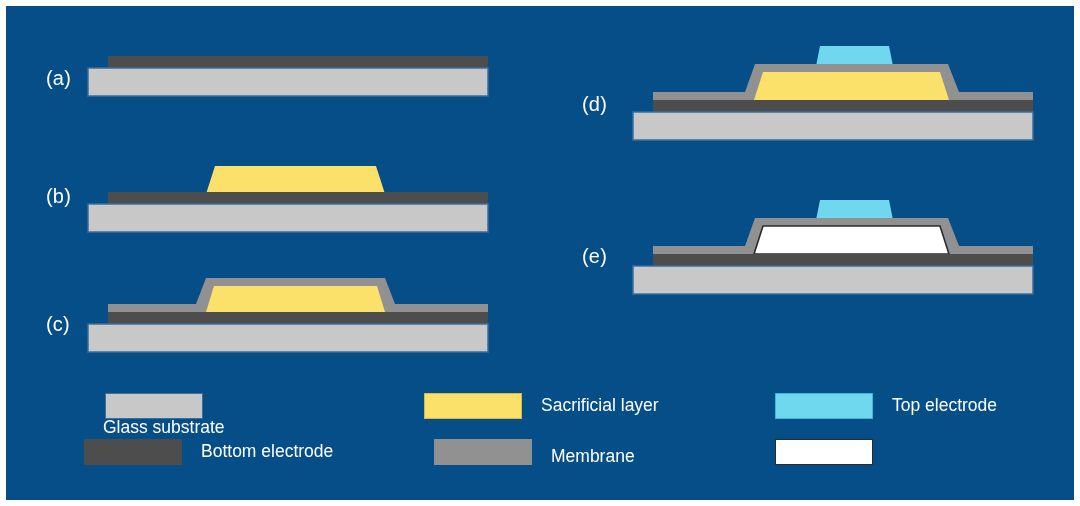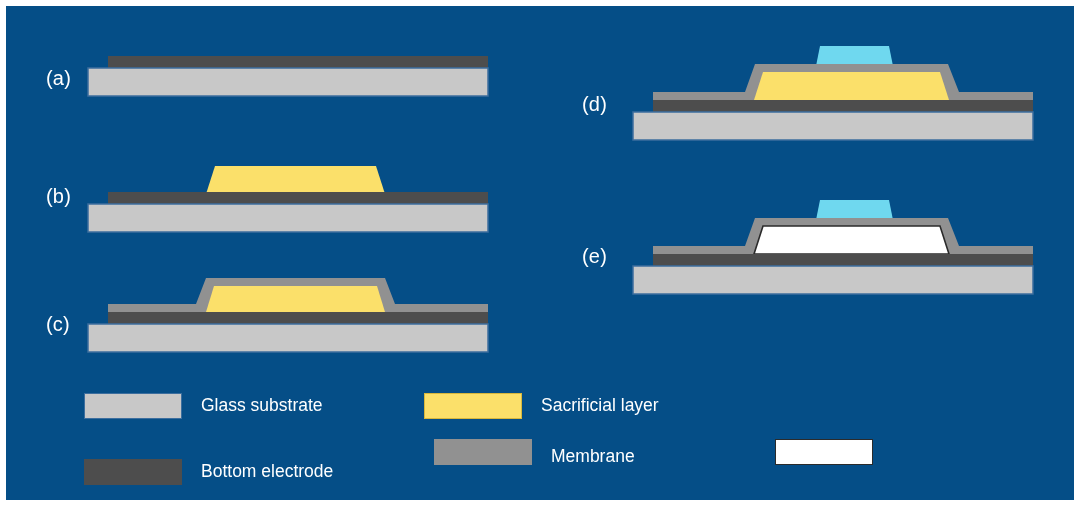--- a/index.html
+++ b/index.html
@@ -128,40 +128,44 @@
           <polygon points="35,60 127,60 137,32 330,32 341,60 415,60 415,70 35,70" fill="#919191"></polygon>
           <polygon points="145,40 322,40 331,68 136,68" fill="#FFFFFF" stroke="#2B2B2B" stroke-width="1.6"></polygon>
           <rect x="35" y="68" width="380" height="12" fill="#4D4D4D"></rect>
           <rect x="15" y="80" width="400" height="28" fill="#C8C8C8" stroke="#3C6E9E" stroke-width="1.5"></rect>
         </svg>
       </div>
     </div>
 
     <div id="legend">
 
-      <div class="legend-item" style="left:78px; top:387px;">
+      <div class="legend-item" style="left:78px; top:387px;flex-direction:column;">
         <span class="legend-swatch" style="background:#C8C8C8; border:1.5px solid #3C6E9E;"></span>
         <span class="legend-label">Glass substrate</span>
       </div>
 
-      <div class="legend-item" style="left:78px; top:453px;">
+      <div class="legend-item" style="left:78px; top:433px;">
         <span class="legend-swatch" style="background:#4D4D4D; border:1.5px solid #4D4D4D;"></span>
         <span class="legend-label">Bottom electrode</span>
       </div>
 
       <div class="legend-item" style="left:418px; top:387px;">
         <span class="legend-swatch" style="background:#FBE06A; border:1.5px solid #D9B83C;"></span>
         <span class="legend-label">Sacrificial layer</span>
       </div>
 
       <div class="legend-item" style="left:428px; top:433px;align-items:flex-end;">
         <span class="legend-swatch" style="background:#919191; border:1.5px solid #919191;"></span>
         <span class="legend-label">Membrane</span>
       </div>
 
+      <div class="legend-item" style="left:769px; top:387px;">
+        <span class="legend-swatch" style="background:#6FD8EF; border:1.5px solid #3FB8D8;"></span>
+        <span class="legend-label">Top electrode</span>
+      </div>
 
       <div class="legend-item" style="left:769px; top:433px;">
         <span class="legend-swatch" style="background:#FFFFFF; border:1.5px solid #2B2B2B;"></span>
       </div>
 
     </div>
 
   </div>
 </div>
 

